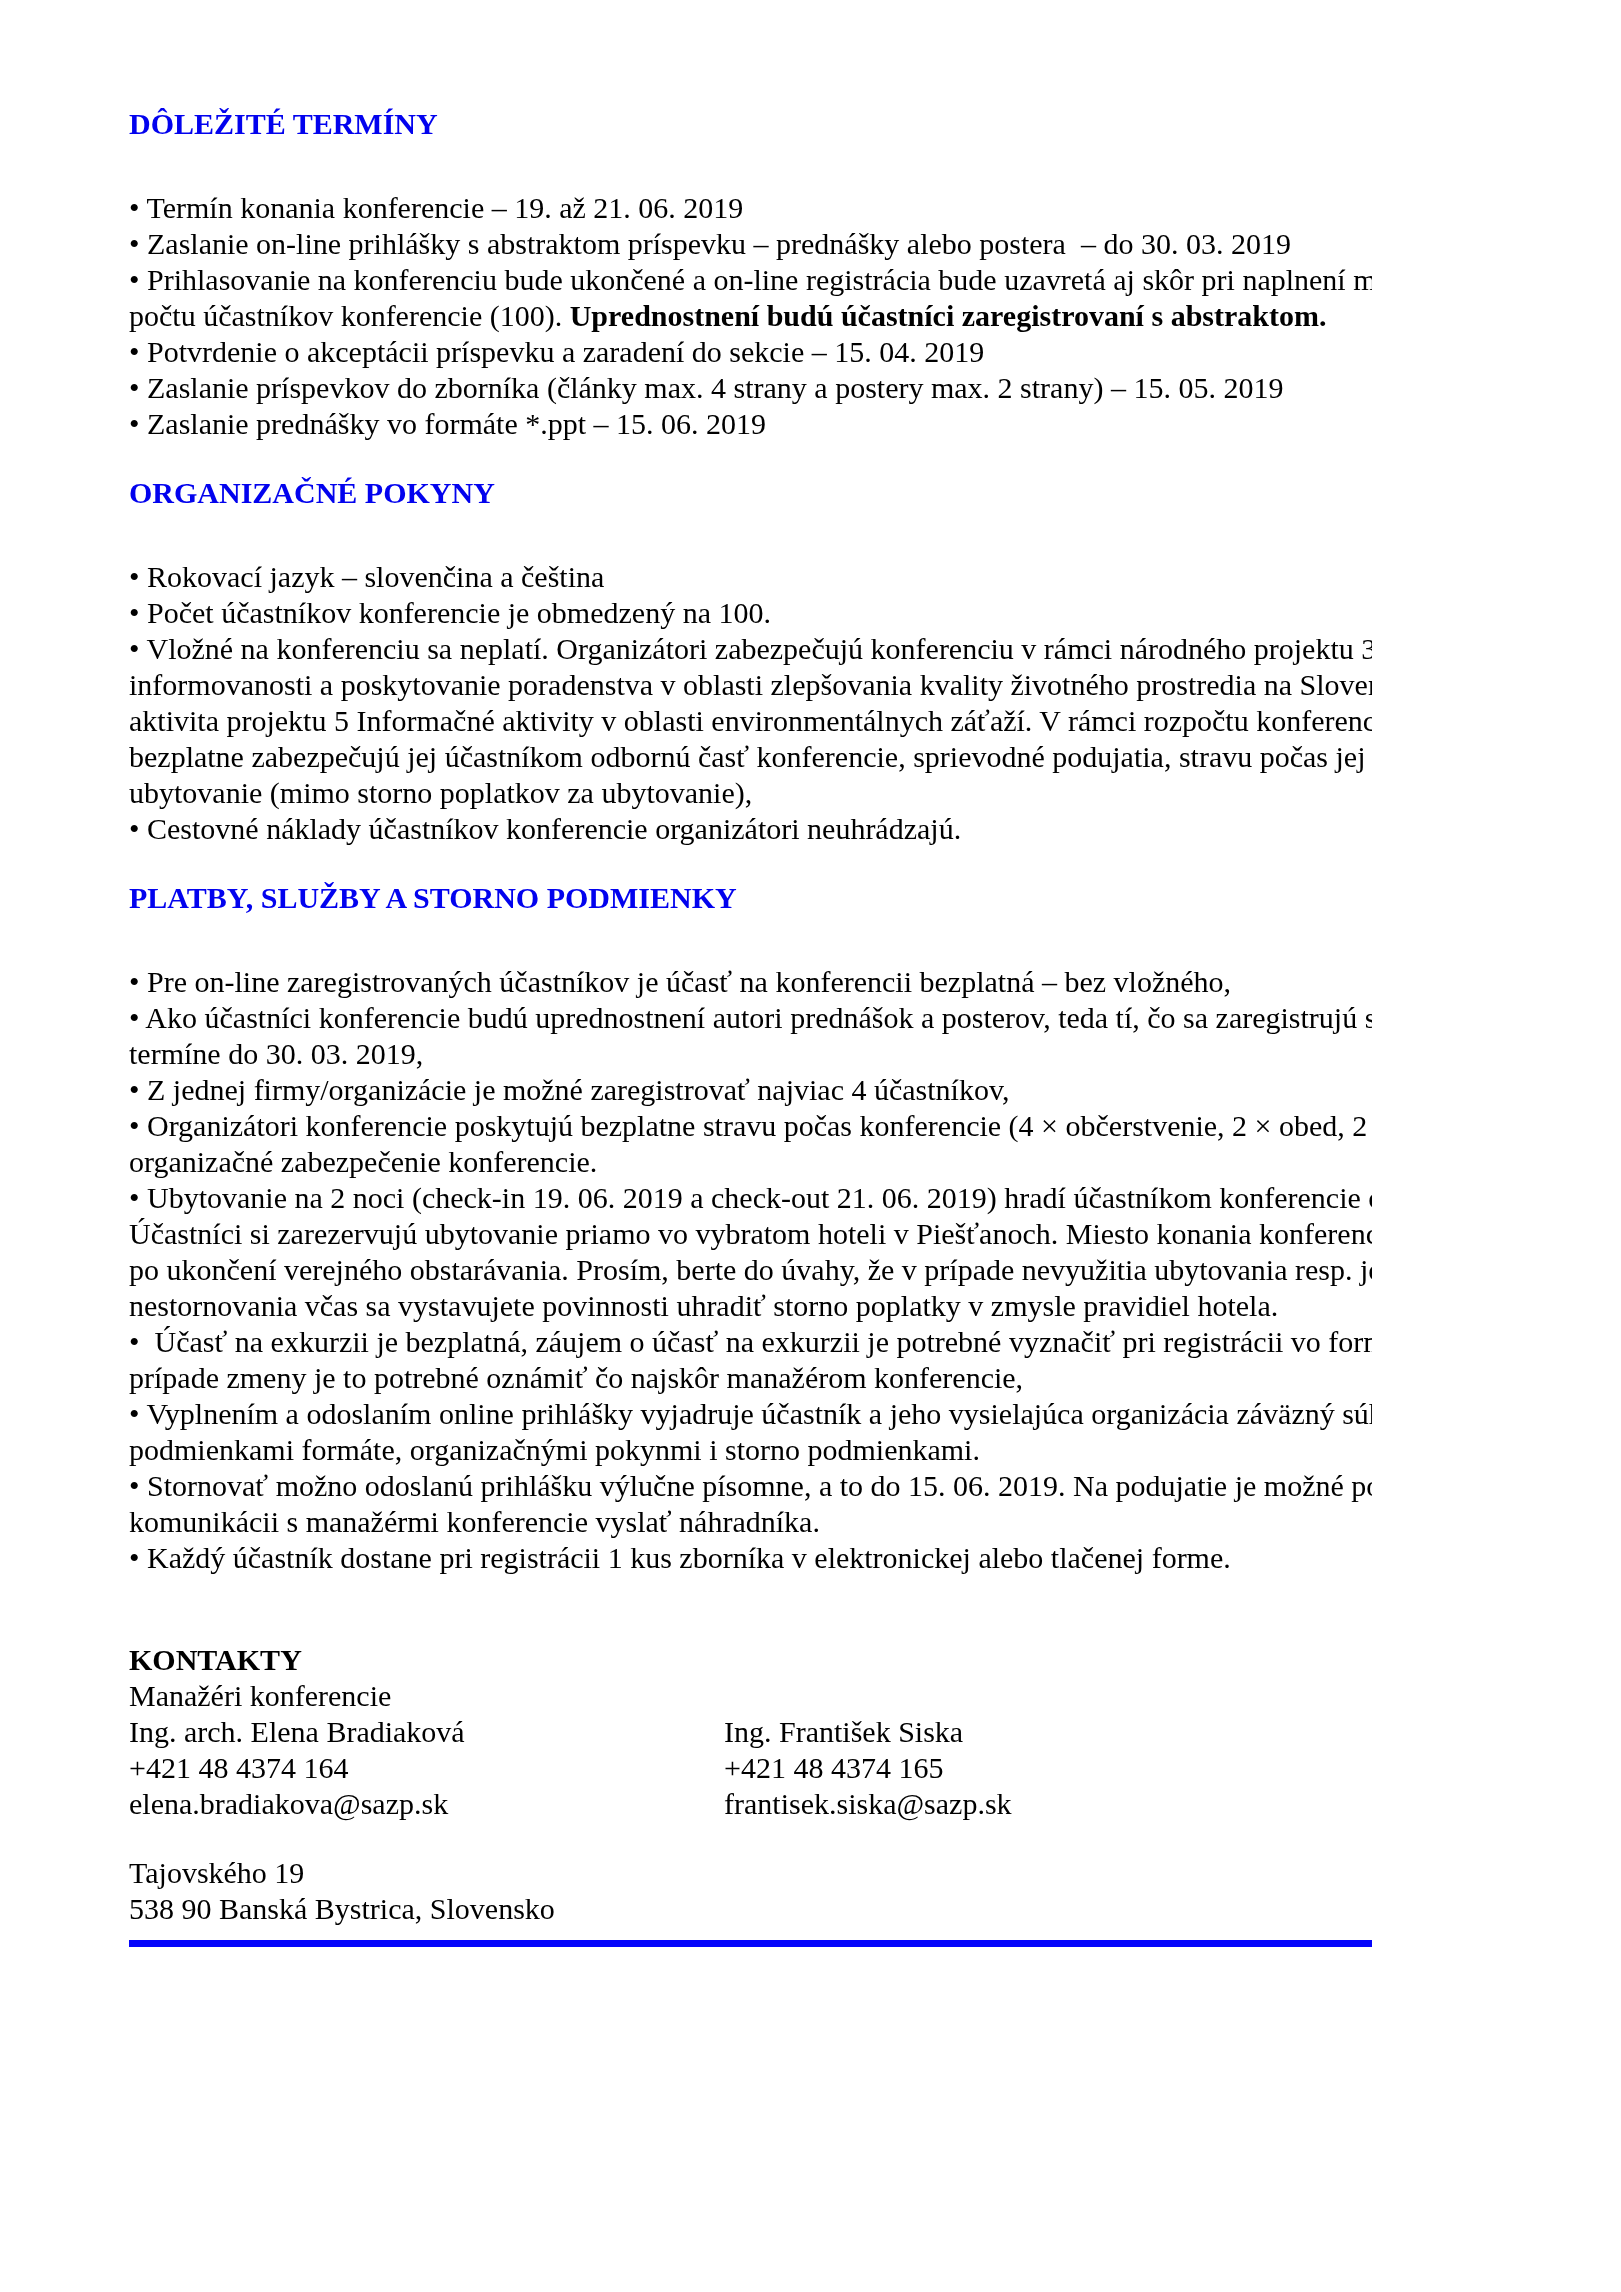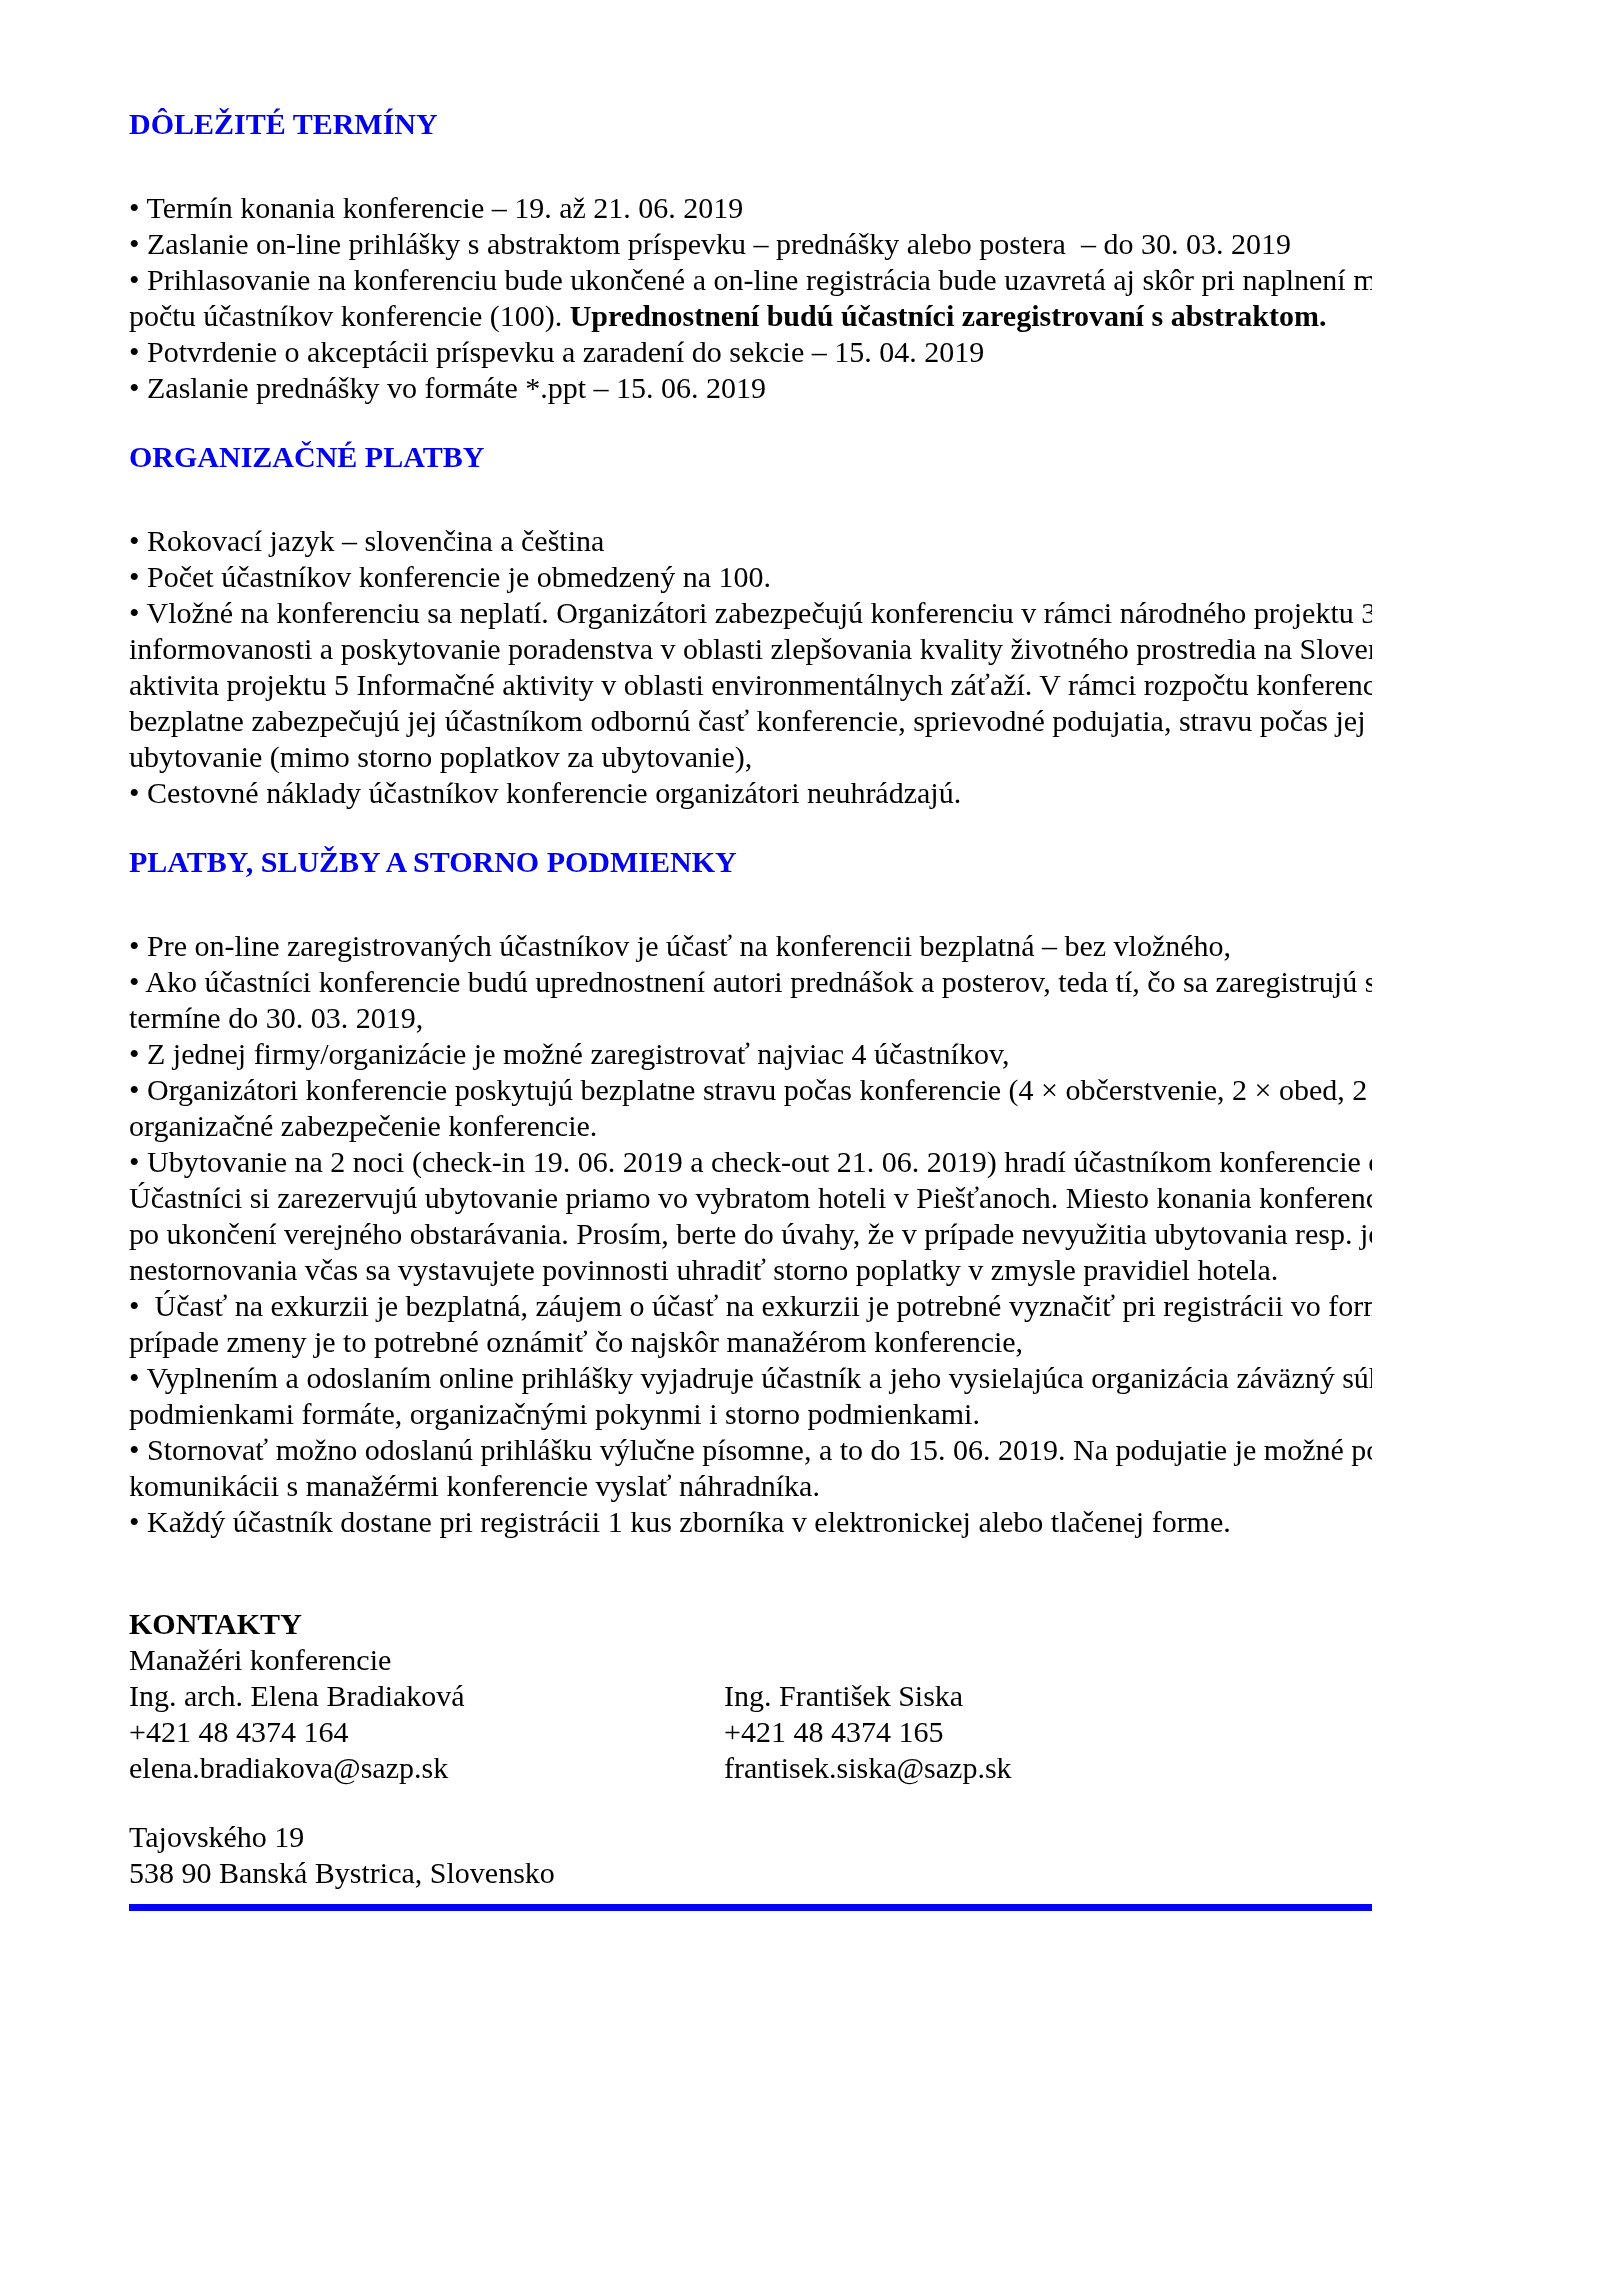--- a/index.html
+++ b/index.html
@@ -50,28 +50,29 @@
   <div class="content">
 
     <section>
       <h2 class="blue">DÔLEŽITÉ TERMÍNY</h2>
       <div class="gap-lg"></div>
       <div>
           <p class="para"><span>• Termín konania konferencie – 19. až 21. 06. 2019</span></p>
           <p class="para"><span>• Zaslanie on-line prihlášky s abstraktom príspevku – prednášky alebo postera  – do 30. 03. 2019</span></p>
           <p class="para"><span>• Prihlasovanie na konferenciu bude ukončené a on-line registrácia bude uzavretá aj skôr pri naplnení maximálneho počtu účastníkov konferencie (100). </span><span class="b">Uprednostnení budú účastníci zaregistrovaní s abstraktom.</span></p>
           <p class="para"><span>• Potvrdenie o akceptácii príspevku a zaradení do sekcie – 15. 04. 2019</span></p>
+          <p class="para"><span>• Zaslanie príspevkov do zborníka (články max. 4 strany a postery max. 2 strany) – 15. 05. 2019</span></p>
           <p class="para"><span>• Zaslanie prednášky vo formáte *.ppt – 15. 06. 2019</span></p>
         </div>
     </section>
 
     <div class="gap"></div>
 
     <section>
-      <h2 class="blue">ORGANIZAČNÉ PLATBY</h2>
+      <h2 class="blue">ORGANIZAČNÉ POKYNY</h2>
       <div class="gap-lg"></div>
       <div>
           <p class="para"><span>• Rokovací jazyk – slovenčina a čeština</span></p>
           <p class="para"><span>• Počet účastníkov konferencie je obmedzený na 100.</span></p>
           <p class="para"><span>• Vložné na konferenciu sa neplatí. Organizátori zabezpečujú konferenciu v rámci národného projektu 3 Zlepšovanie informovanosti a poskytovanie poradenstva v oblasti zlepšovania kvality životného prostredia na Slovensku, hlavná aktivita projektu 5 Informačné aktivity v oblasti environmentálnych záťaží. V rámci rozpočtu konferencie organizátori bezplatne zabezpečujú jej účastníkom odbornú časť konferencie, sprievodné podujatia, stravu počas jej trvania a ubytovanie (mimo storno poplatkov za ubytovanie),</span></p>
           <p class="para"><span>• Cestovné náklady účastníkov konferencie organizátori neuhrádzajú.</span></p>
         </div>
     </section>
 
     <div class="gap"></div>

